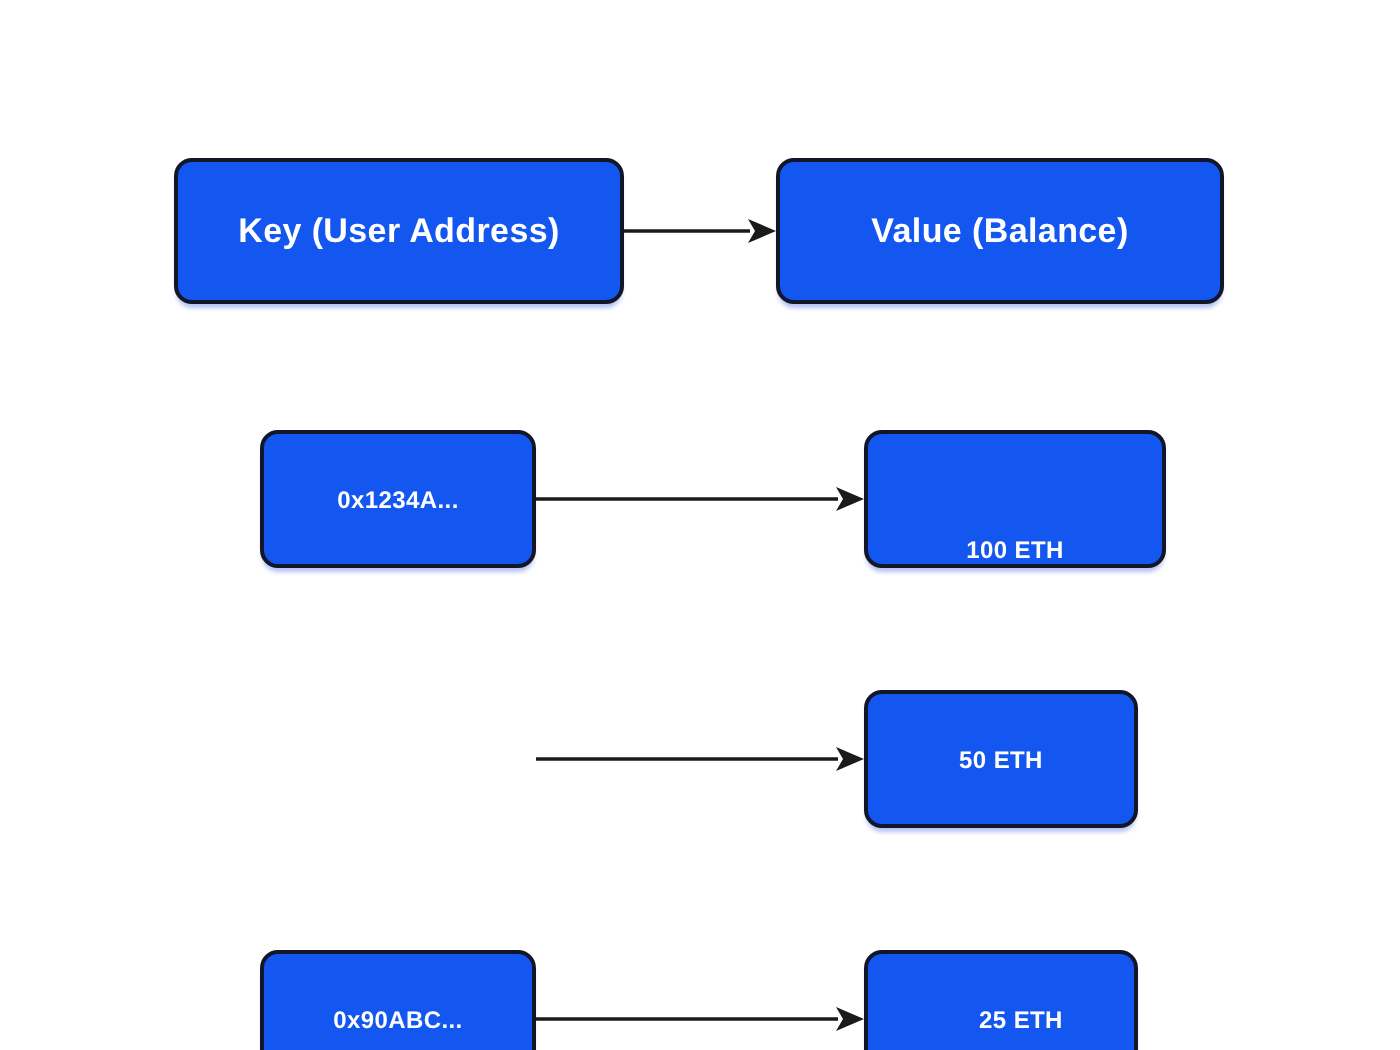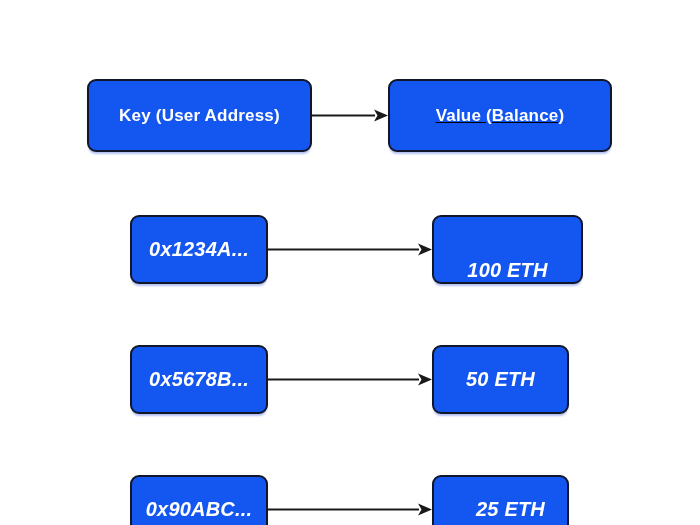--- a/index.html
+++ b/index.html
@@ -27,21 +27,21 @@
     justify-content: center;
     box-shadow: 0 3px 2px -1px rgba(90, 120, 230, 0.45);
   }
   .node span {
     color: #ffffff;
     font-weight: 700;
     letter-spacing: 0.2px;
     white-space: nowrap;
   }
   .node.header span { font-size: 17px; }
-  .node.data span { font-size: 20px; font-style: italic; }
+  .node.data span { font-size: 12px; }
   .arrow {
     position: absolute;
     overflow: visible;
   }
   .arrow line {
     stroke: #1a1a1a;
     stroke-width: 1.8;
   }
   .arrow .head {
     fill: #1a1a1a;
@@ -52,38 +52,35 @@
 
 <div class="canvas">
 
   <div class="node header" style="left:87px; top:31px; width:225px; height:73px;">
     <span>Key (User Address)</span>
   </div>
   <svg class="arrow" style="left:312px; top:57px;" width="76" height="21">
     <line x1="0" y1="10.5" x2="63" y2="10.5"></line>
     <polygon class="head" points="62,4.5 76,10.5 62,16.5 65.5,10.5"></polygon>
   </svg>
-  <div class="node header" style="left:388px; top:31px; width:224px; height:73px;text-decoration:underline;">
+  <div class="node header" style="left:388px; top:31px; width:224px; height:73px;">
     <span>Value (Balance)</span>
   </div>
 
   <div class="node data" style="left:130px; top:167px; width:138px; height:69px;">
     <span>0x1234A...</span>
   </div>
   <svg class="arrow" style="left:268px; top:191px;" width="164" height="21">
     <line x1="0" y1="10.5" x2="151" y2="10.5"></line>
     <polygon class="head" points="150,4.5 164,10.5 150,16.5 153.5,10.5"></polygon>
   </svg>
   <div class="node data" style="left:432px; top:167px; width:151px; height:69px;align-items:flex-end;">
     <span>100 ETH</span>
   </div>
 
-  <div class="node data" style="left:130px; top:297px; width:138px; height:69px;">
-    <span>0x5678B...</span>
-  </div>
   <svg class="arrow" style="left:268px; top:321px;" width="164" height="21">
     <line x1="0" y1="10.5" x2="151" y2="10.5"></line>
     <polygon class="head" points="150,4.5 164,10.5 150,16.5 153.5,10.5"></polygon>
   </svg>
   <div class="node data" style="left:432px; top:297px; width:137px; height:69px;">
     <span>50 ETH</span>
   </div>
 
   <div class="node data" style="left:130px; top:427px; width:138px; height:69px;">
     <span>0x90ABC...</span>

